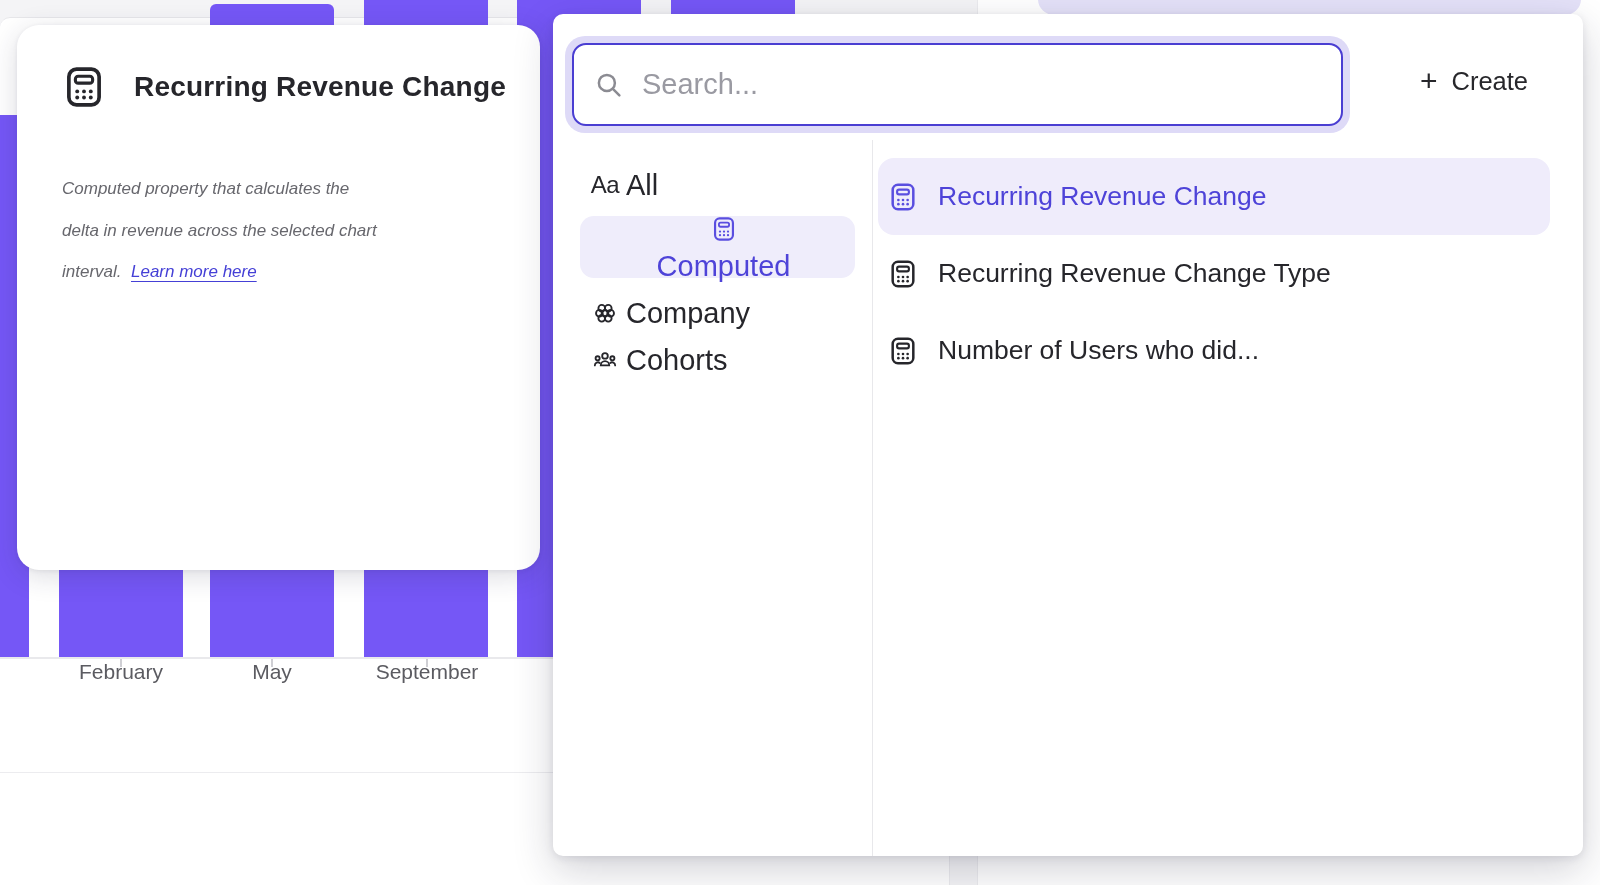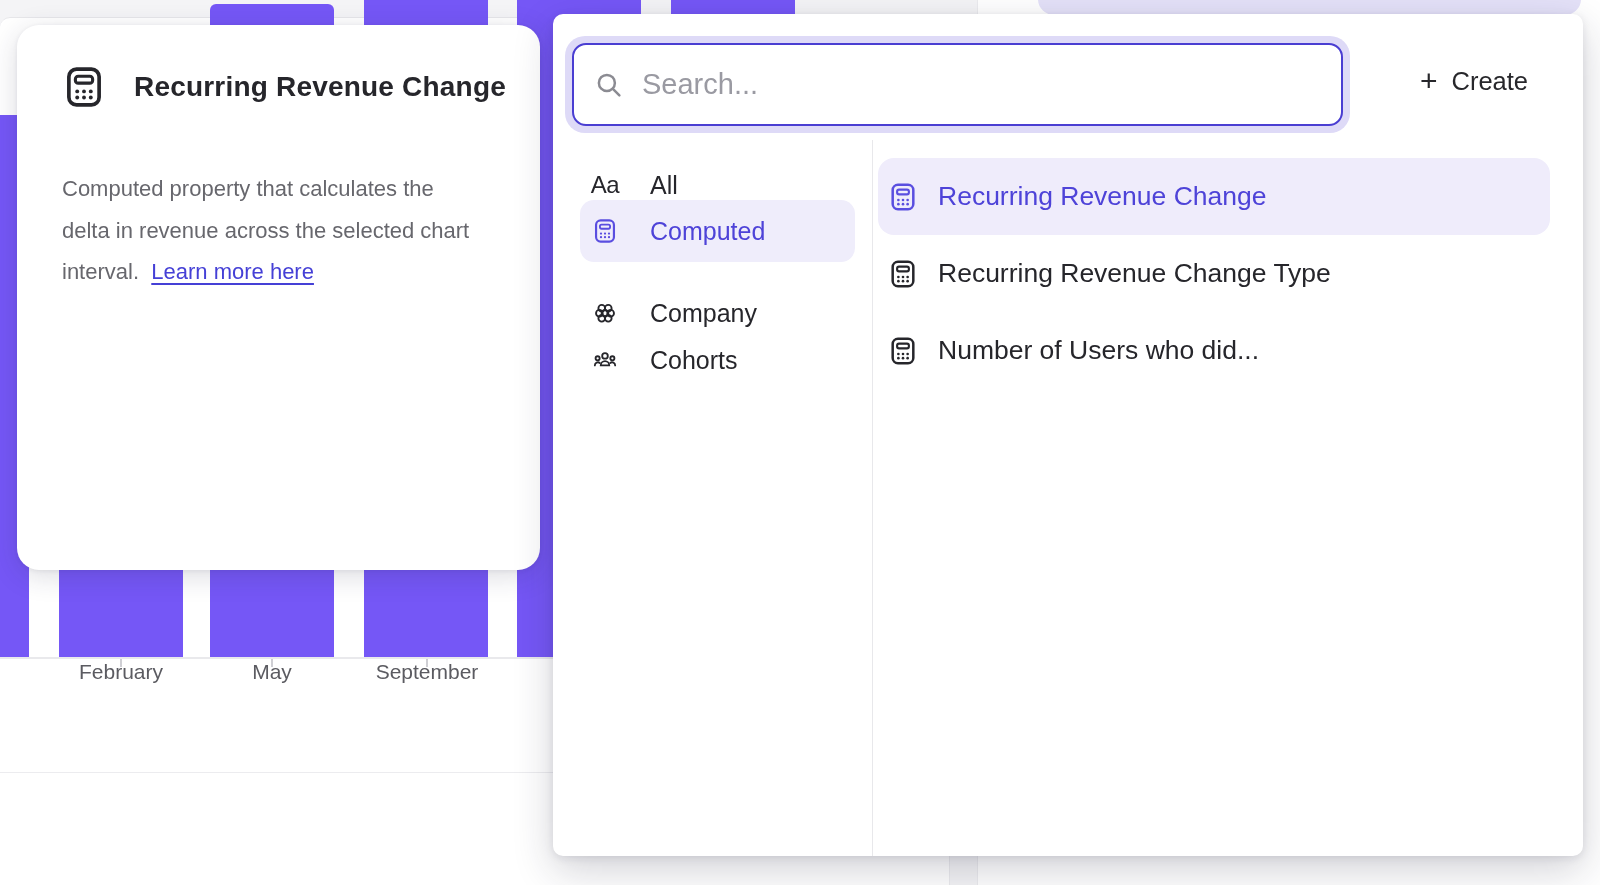--- a/index.html
+++ b/index.html
@@ -34,21 +34,21 @@
   .tick{ position:absolute; top:659px; width:2px; height:8px; background:#cfcfd4; z-index:2; }
   .month{ position:absolute; top:660px; width:120px; text-align:center; font-size:21px; color:#5b5b61; z-index:2; }
   
   .tooltip{
     position:absolute; left:17px; top:25px; width:523px; height:545px;
     background:#fff; border-radius:22px; z-index:5;
     box-shadow:0 6px 28px rgba(40,40,70,.16), 0 1px 4px rgba(40,40,70,.08);
   }
   .tooltip .head{ position:absolute; left:45px; top:40px; display:flex; align-items:center; gap:28px; }
   .tooltip .head .title{ font-size:28px; font-weight:700; color:#26262b; letter-spacing:.2px; }
-  .tooltip .body{ position:absolute; left:45px; top:143px; font-size:22px; line-height:41.5px; color:#67676d; }
+  .tooltip .body{ position:absolute; left:45px; top:143px; font-size:17px; line-height:41.5px; color:#67676d;font-style:italic; }
   .tooltip .body .tline{ display:block; white-space:nowrap; }
   .tooltip a.learn{ color:#4540d6; text-decoration:underline; text-underline-offset:4px; cursor:pointer; }
   
   .picker{
     position:absolute; left:553px; top:14px; width:1030px; height:842px;
     background:#fff; border-radius:10px; z-index:6;
     box-shadow:0 14px 40px rgba(30,30,55,.20), 0 2px 8px rgba(30,30,55,.10);
   }
   .search-ring{
     position:absolute; left:12px; top:22px; width:785px; height:97px;
@@ -69,25 +69,25 @@
     display:flex; align-items:center; justify-content:center; gap:14px;
     cursor:pointer; background:none; border:none;
     font-family:"Liberation Sans","DejaVu Sans",sans-serif;
   }
   .create-btn .plus{ font-size:30px; font-weight:400; color:#27272b; line-height:1; }
   .create-btn .lbl{ font-size:25.5px; color:#27272b; }
   .v-divider{ position:absolute; left:319px; top:126px; width:1px; height:716px; background:#e8e8eb; }
   
   .cat{
     position:absolute; left:27px; width:275px; height:50px; border-radius:14px;
-    display:flex; align-items:center; padding-left:12px; gap:32px; cursor:pointer;
+    display:flex; align-items:center; padding-left:12px; gap:8px; cursor:pointer;
   }
   .cat .ic{ width:26px; height:26px; display:flex; align-items:center; justify-content:center; flex:0 0 26px; }
   .cat .aa{ font-size:24px; font-weight:500; color:#26262b; letter-spacing:-.5px; }
-  .cat .lbl{ font-size:25px; color:#26262b; }
+  .cat .lbl{ font-size:29px; color:#26262b; }
   .cat.selected{ background:#efedfb; height:62px; }
   .cat.selected .lbl{ color:#4e43d8; }
   
   .res{
     position:absolute; left:325px; width:672px; height:77px; border-radius:16px;
     display:flex; align-items:center; padding-left:10px; gap:20px; cursor:pointer;
   }
   .res .ic{ width:30px; height:30px; flex:0 0 30px; }
   .res .lbl{ font-size:26.5px; color:#26262b; }
   .res.selected{ background:#efecfb; }
@@ -191,21 +191,21 @@
     <span class="plus">+</span>
     <span class="lbl">Create</span>
   </button>
 
   <div class="v-divider"></div>
 
   <div class="cat" style="top:146px;">
     <span class="ic aa">Aa</span>
     <span class="lbl">All</span>
   </div>
-  <div class="cat selected" style="top:186px;">
+  <div class="cat selected" style="top:202px;flex-direction:column;">
     <span class="ic" style="color:#5a4ee0">
       <svg width="26" height="26" viewBox="0 0 24 24">
           <use href="#calc"></use>
         </svg>
     </span>
     <span class="lbl">Computed</span>
   </div>
   <div class="cat" style="top:274px;">
     <span class="ic" style="color:#26262b">
       <svg width="26" height="26" viewBox="0 0 24 24">

